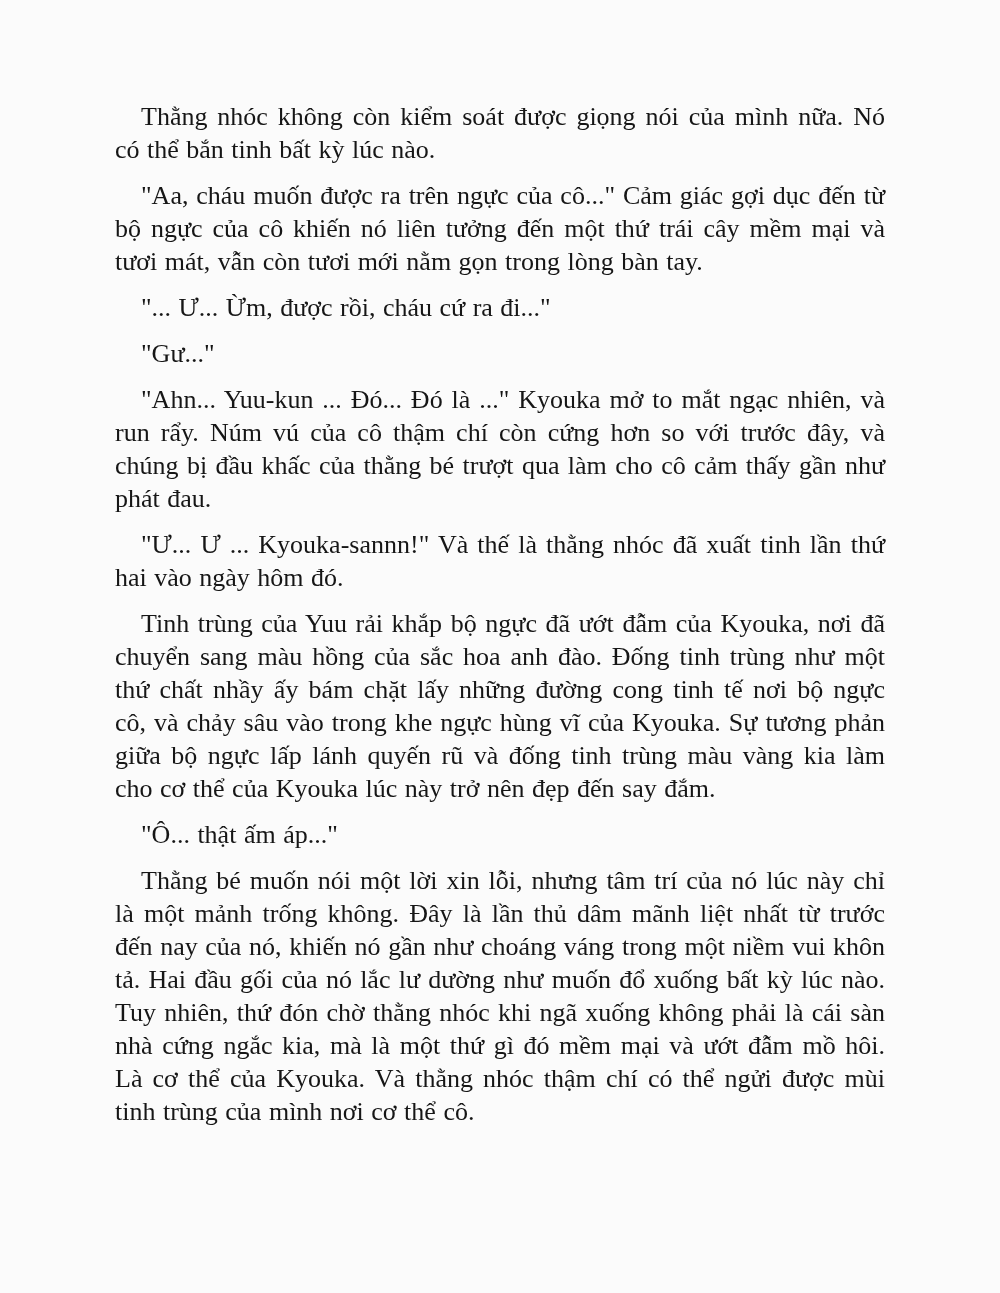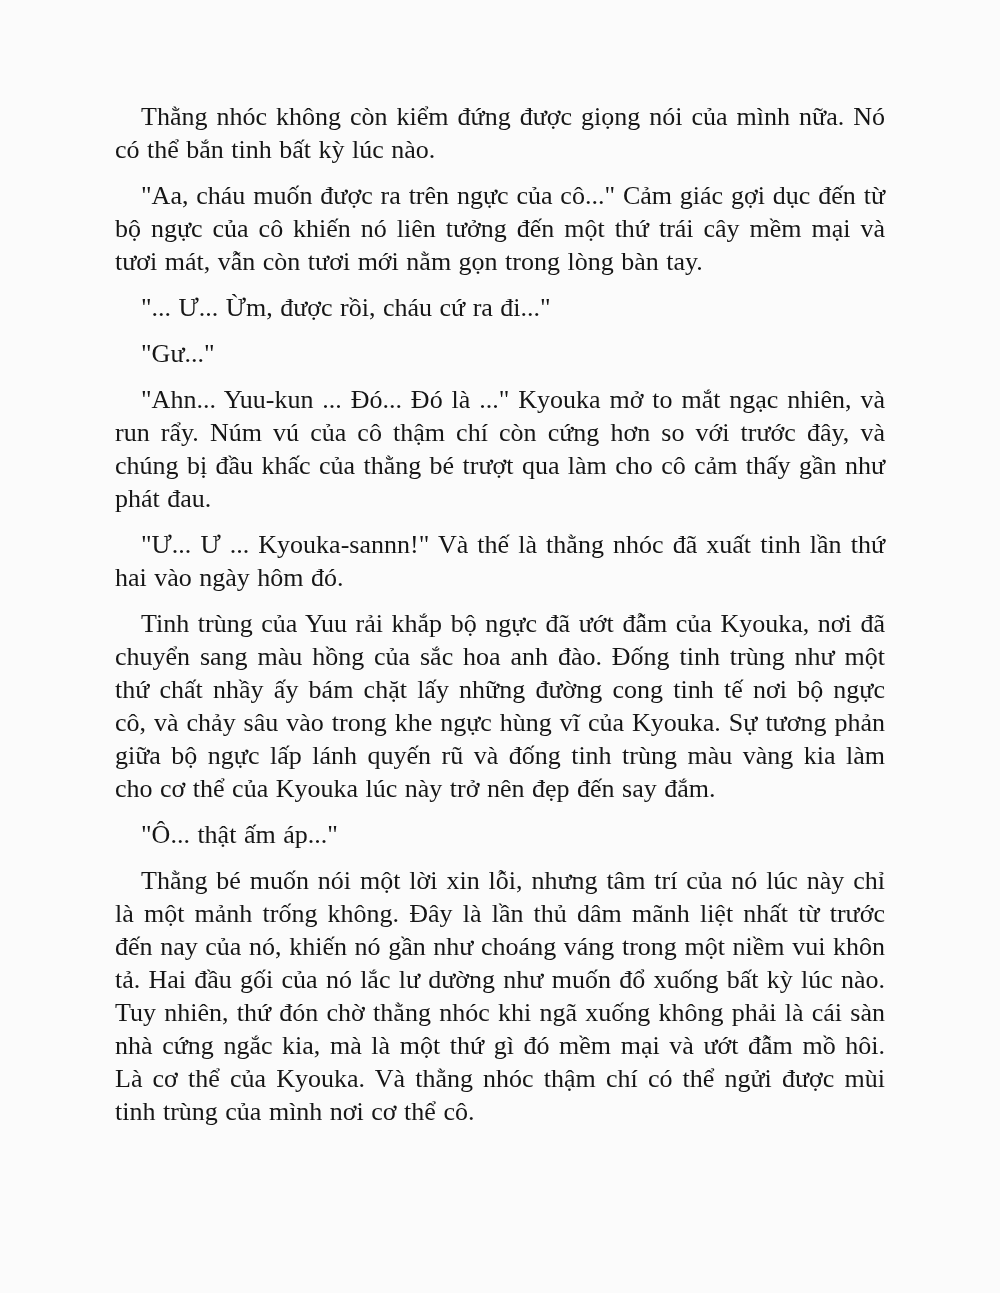--- a/index.html
+++ b/index.html
@@ -30,21 +30,21 @@
     word-spacing: 1px;
   }
   .para:last-child {
     margin-bottom: 0;
   }
 </style>
 </head>
 <body>
 
 <div class="page">
-  <p class="para">Thằng nhóc không còn kiểm đứng được giọng nói của mình nữa. Nó có thể bắn tinh bất kỳ lúc nào.</p>
+  <p class="para">Thằng nhóc không còn kiểm soát được giọng nói của mình nữa. Nó có thể bắn tinh bất kỳ lúc nào.</p>
   <p class="para">"Aa, cháu muốn được ra trên ngực của cô..." Cảm giác gợi dục đến từ bộ ngực của cô khiến nó liên tưởng đến một thứ trái cây mềm mại và tươi mát, vẫn còn tươi mới nằm gọn trong lòng bàn tay.</p>
   <p class="para">"... Ư... Ừm, được rồi, cháu cứ ra đi..."</p>
   <p class="para">"Gư..."</p>
   <p class="para">"Ahn... Yuu-kun ... Đó... Đó là ..." Kyouka mở to mắt ngạc nhiên, và run rẩy. Núm vú của cô thậm chí còn cứng hơn so với trước đây, và chúng bị đầu khấc của thằng bé trượt qua làm cho cô cảm thấy gần như phát đau.</p>
   <p class="para">"Ư... Ư ... Kyouka-sannn!" Và thế là thằng nhóc đã xuất tinh lần thứ hai vào ngày hôm đó.</p>
   <p class="para">Tinh trùng của Yuu rải khắp bộ ngực đã ướt đẫm của Kyouka, nơi đã chuyển sang màu hồng của sắc hoa anh đào. Đống tinh trùng như một thứ chất nhầy ấy bám chặt lấy những đường cong tinh tế nơi bộ ngực cô, và chảy sâu vào trong khe ngực hùng vĩ của Kyouka. Sự tương phản giữa bộ ngực lấp lánh quyến rũ và đống tinh trùng màu vàng kia làm cho cơ thể của Kyouka lúc này trở nên đẹp đến say đắm.</p>
   <p class="para">"Ô... thật ấm áp..."</p>
   <p class="para">Thằng bé muốn nói một lời xin lỗi, nhưng tâm trí của nó lúc này chỉ là một mảnh trống không. Đây là lần thủ dâm mãnh liệt nhất từ trước đến nay của nó, khiến nó gần như choáng váng trong một niềm vui khôn tả. Hai đầu gối của nó lắc lư dường như muốn đổ xuống bất kỳ lúc nào. Tuy nhiên, thứ đón chờ thằng nhóc khi ngã xuống không phải là cái sàn nhà cứng ngắc kia, mà là một thứ gì đó mềm mại và ướt đẫm mồ hôi. Là cơ thể của Kyouka. Và thằng nhóc thậm chí có thể ngửi được mùi tinh trùng của mình nơi cơ thể cô.</p>
 </div>
 

